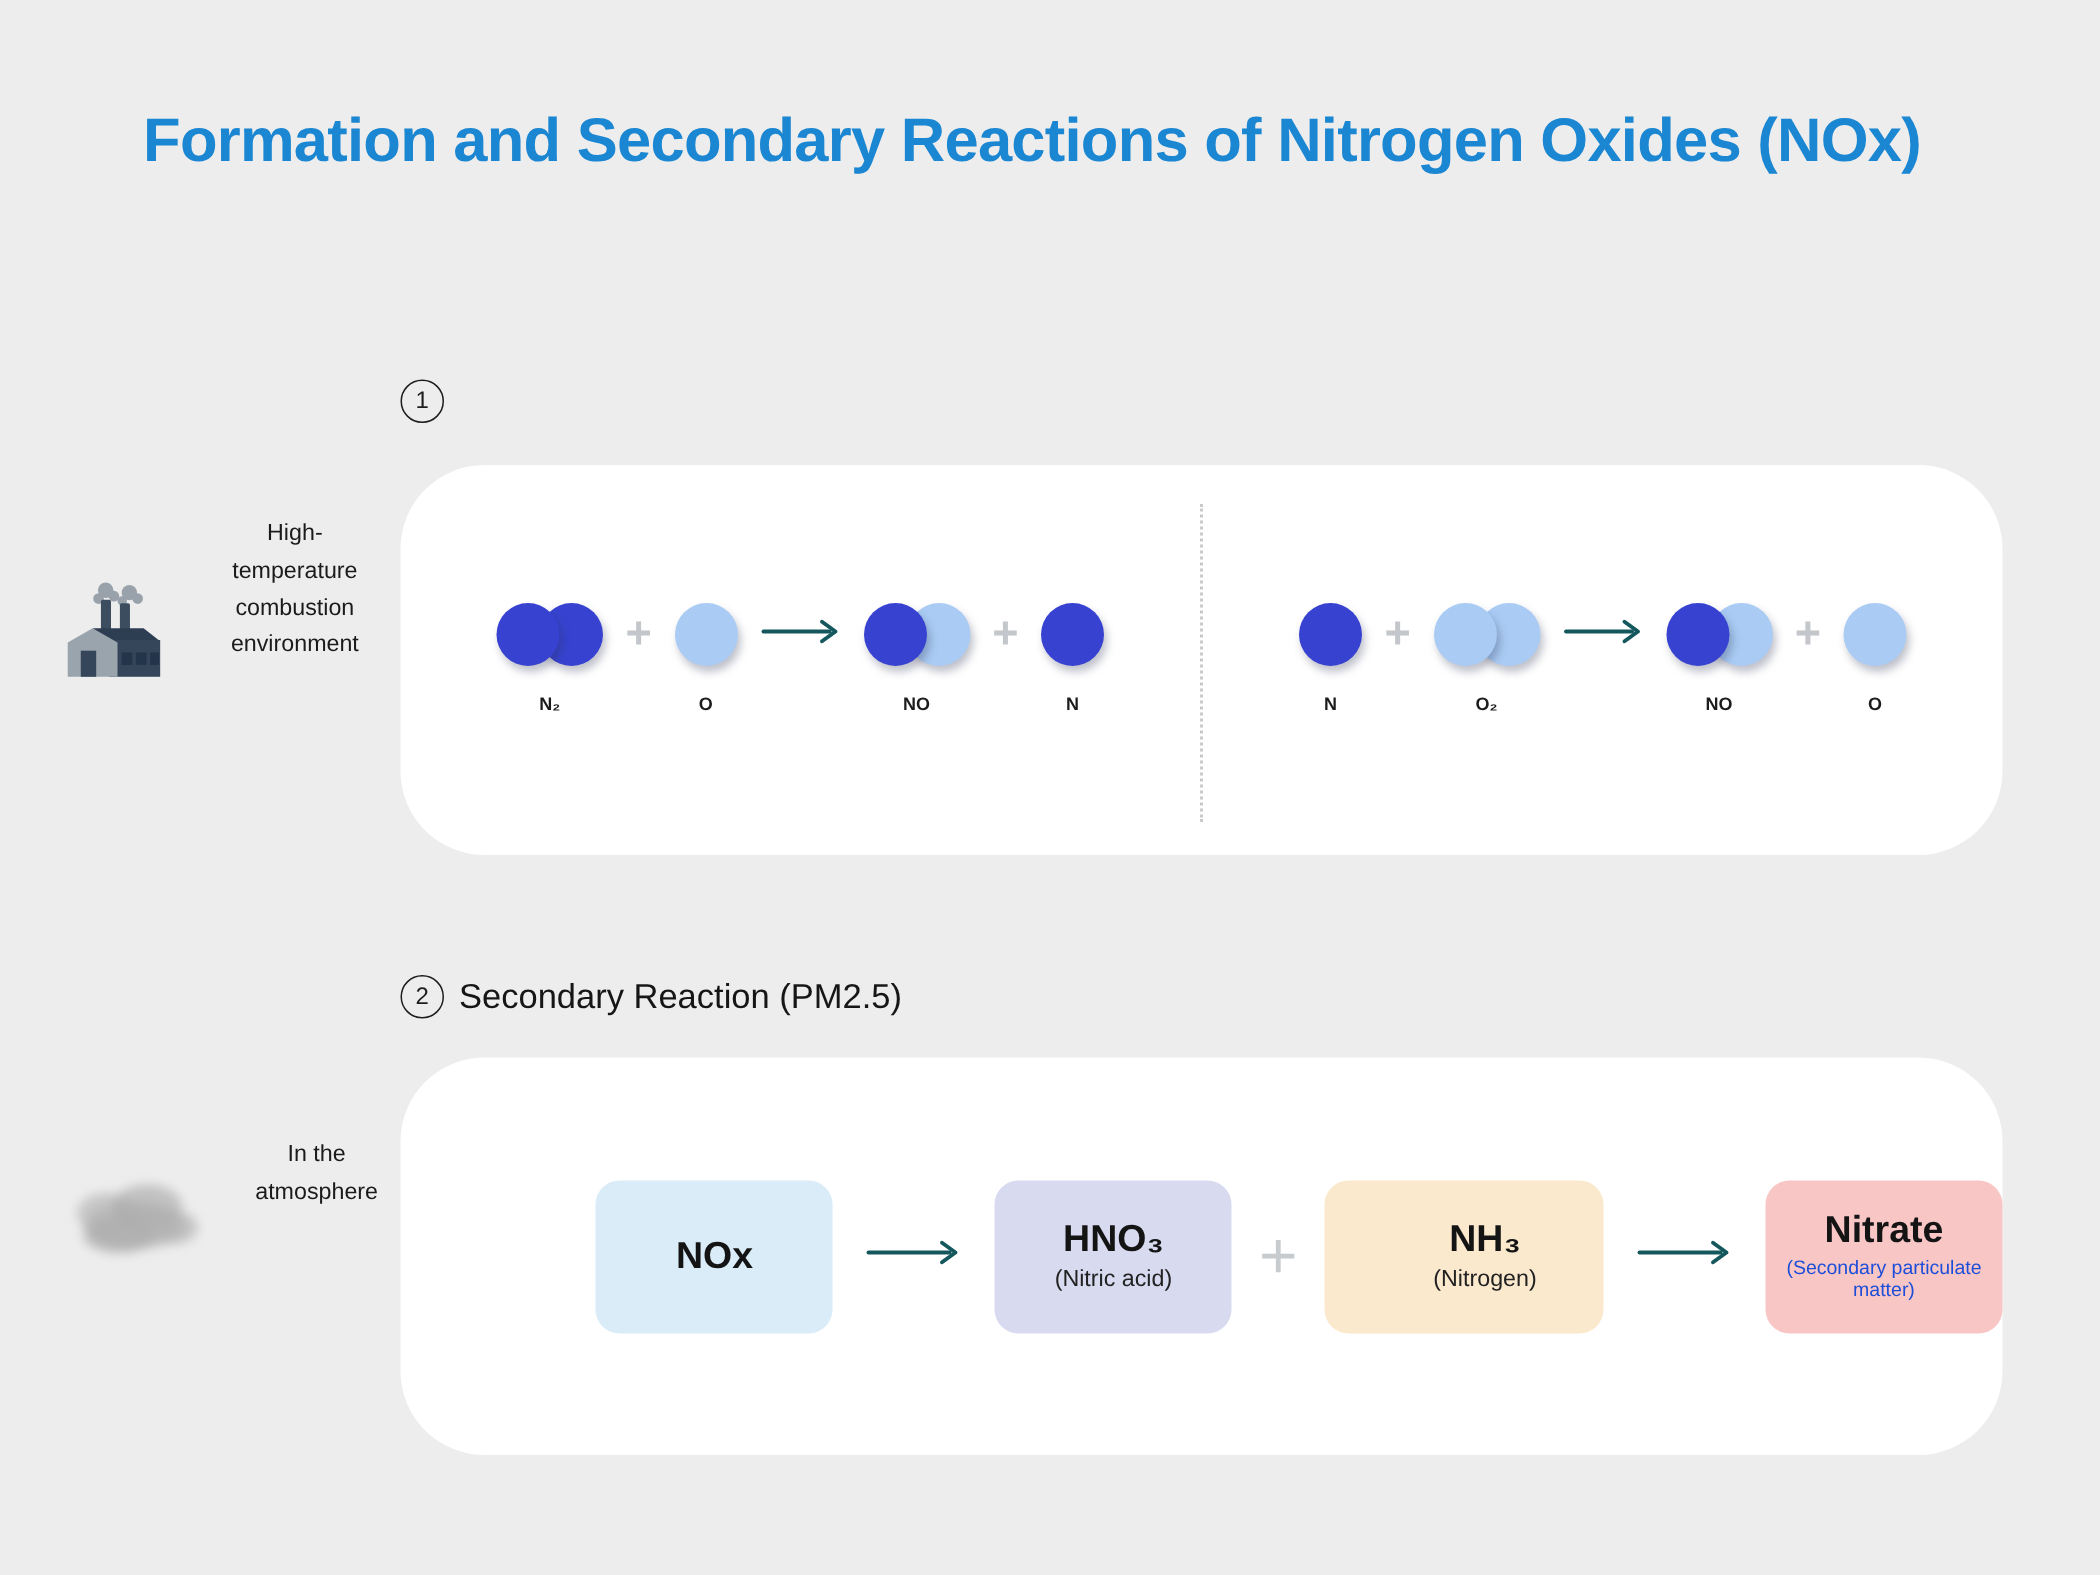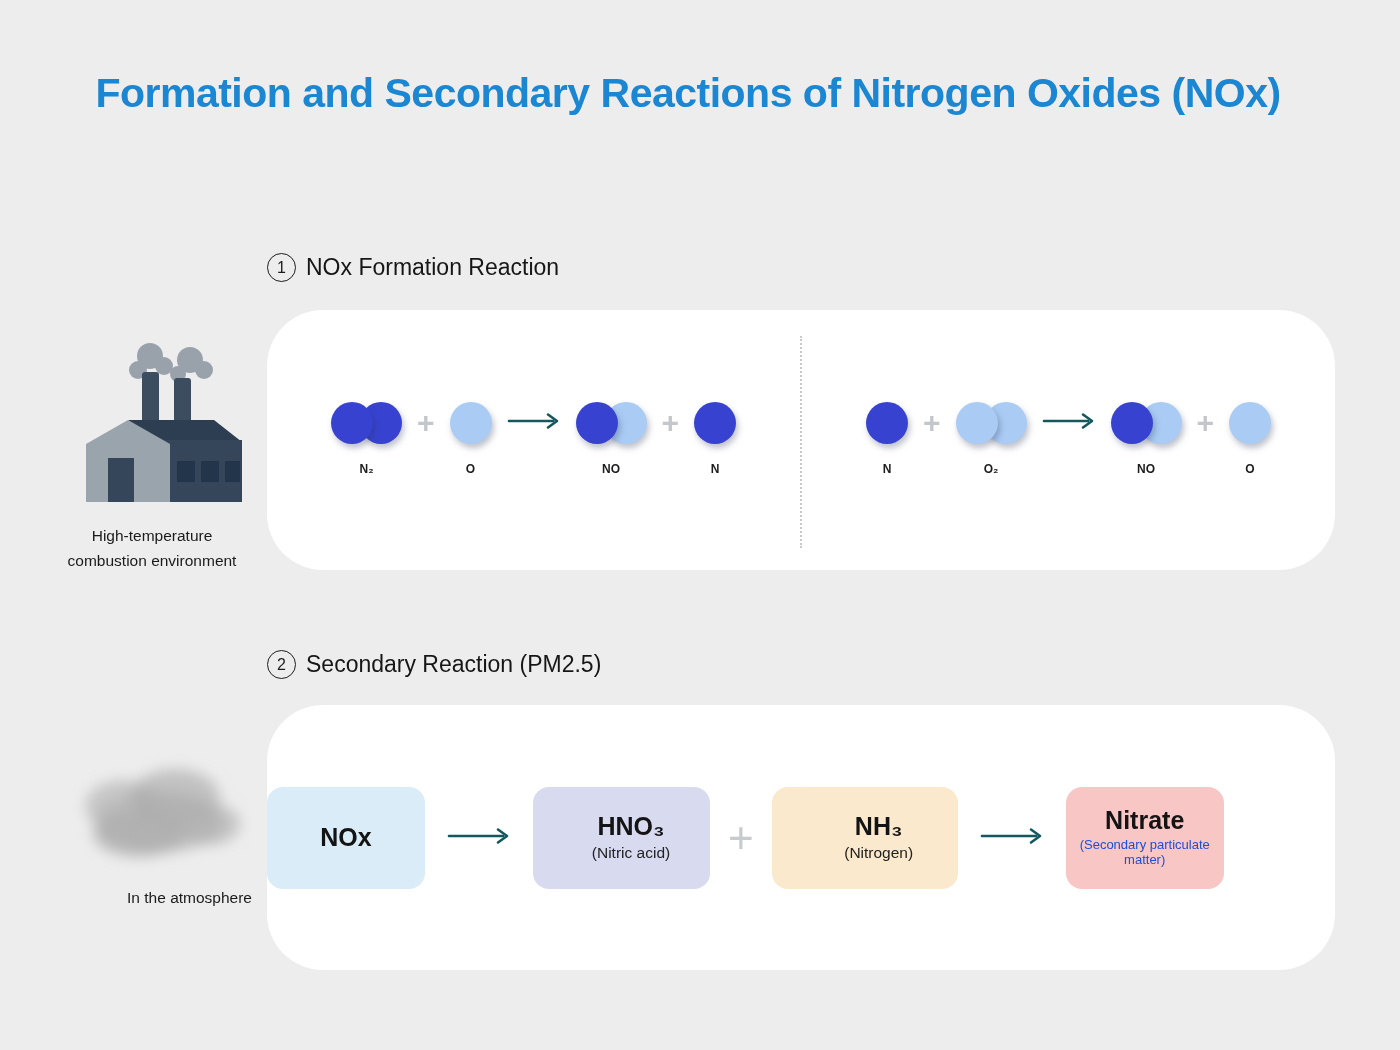--- a/index.html
+++ b/index.html
@@ -28,21 +28,21 @@
     width:27px;height:27px;border:1.8px solid #1d1d1d;border-radius:50%;
     display:inline-flex;align-items:center;justify-content:center;
     font-size:16px;font-weight:500;color:#1d1d1d;flex:0 0 auto;
   }
   
   .card{
     position:absolute;left:267px;width:1068px;background:#ffffff;
     border-radius:56px;
   }
   .card.c1{top:310px;height:260px;display:flex;align-items:stretch;}
-  .card.c2{top:705px;height:265px;display:flex;align-items:center;justify-content:flex-start;}
+  .card.c2{top:705px;height:265px;display:flex;align-items:center;justify-content:flex-end;}
   .half{flex:1;display:flex;align-items:center;justify-content:center;}
   .v-divider{
     width:0;border-left:2.5px dotted #c9c9c9;
     margin:26px 0 22px 0;
   }
   
   .reaction-row{display:flex;align-items:flex-start;gap:15px;}
   .term{display:flex;flex-direction:column;align-items:center;}
   .sym{height:46px;display:flex;align-items:center;justify-content:center;}
   .atom{
@@ -62,39 +62,38 @@
   .fbox{
     width:158px;height:102px;border-radius:16px;
     display:flex;flex-direction:column;align-items:center;justify-content:center;
     text-align:center;
   }
   .fbox .main{font-size:25px;font-weight:700;color:#141414;line-height:1.1;}
   .fbox .sub{font-size:15.5px;color:#222;margin-top:4px;line-height:1.15;}
   .fbox.nitrate .sub{font-size:13px;font-weight:500;max-width:142px;line-height:1.2;margin-top:2px;}
   .plus-lg{font-size:44px;font-weight:400;color:#c8cbce;line-height:1;margin:0 -4px;}
   
-  .side-block{position:absolute;width:210px;display:flex;flex-direction:column;align-items:flex-end;}
+  .side-block{position:absolute;width:210px;display:flex;flex-direction:row;align-items:flex-start;gap:32px;}
   .side-block.factory{left:42px;top:328px;}
   .side-block.cloud{left:42px;top:748px;}
   .side-caption{
     margin-top:16px;font-size:15.5px;color:#1b1b1b;text-align:center;
     line-height:1.6;max-width:200px;
   }
   .side-block.cloud .side-caption{margin-top:10px;}
 </style>
 </head>
 <body>
 
 <div class="stage">
 
   <h1 class="title">Formation and Secondary Reactions of Nitrogen Oxides (NOx)</h1>
 
   <div class="section-header s1">
     <span class="circle-num">1</span>
-    <span>NOx Formation Reaction</span>
   </div>
 
   <div class="side-block factory">
     <svg width="178" height="180" viewBox="0 0 170 180">
       <g fill="#99a2ab">
         <circle cx="60" cy="42" r="9"></circle>
         <circle cx="72" cy="28" r="13"></circle>
         <circle cx="86" cy="38" r="9"></circle>
         <circle cx="100" cy="46" r="8"></circle>
         <circle cx="112" cy="32" r="13"></circle>
@@ -246,21 +245,21 @@
 
   <div class="card c2">
     <div class="flow-row" id="flow-row">
         <div class="fbox nox" style="background: rgb(217, 236, 248);">
           <div class="main">NOx</div>
         </div>
         <span class="arrow-wrap"><svg width="64" height="18" viewBox="0 0 64 18">
     <path d="M2 9 H56" stroke="#14585e" stroke-width="2.6" stroke-linecap="round" fill="none"></path>
     <path d="M51 2.5 L60 9 L51 15.5" stroke="#14585e" stroke-width="2.6" stroke-linecap="round" stroke-linejoin="round" fill="none"></path>
   </svg></span>
-        <div class="fbox hno3" style="background: rgb(216, 218, 240); padding-left: 19px;">
+        <div class="fbox hno3" style="background: rgb(216, 218, 240);">
           <div class="main">HNO₃</div>
           <div class="sub">(Nitric acid)</div>
         </div>
         <span class="plus-lg">+</span>
         <div class="fbox nh3" style="background: rgb(251, 233, 206); padding-left: 28px;">
           <div class="main">NH₃</div>
           <div class="sub">(Nitrogen)</div>
         </div>
         <span class="arrow-wrap"><svg width="64" height="18" viewBox="0 0 64 18">
     <path d="M2 9 H56" stroke="#14585e" stroke-width="2.6" stroke-linecap="round" fill="none"></path>

